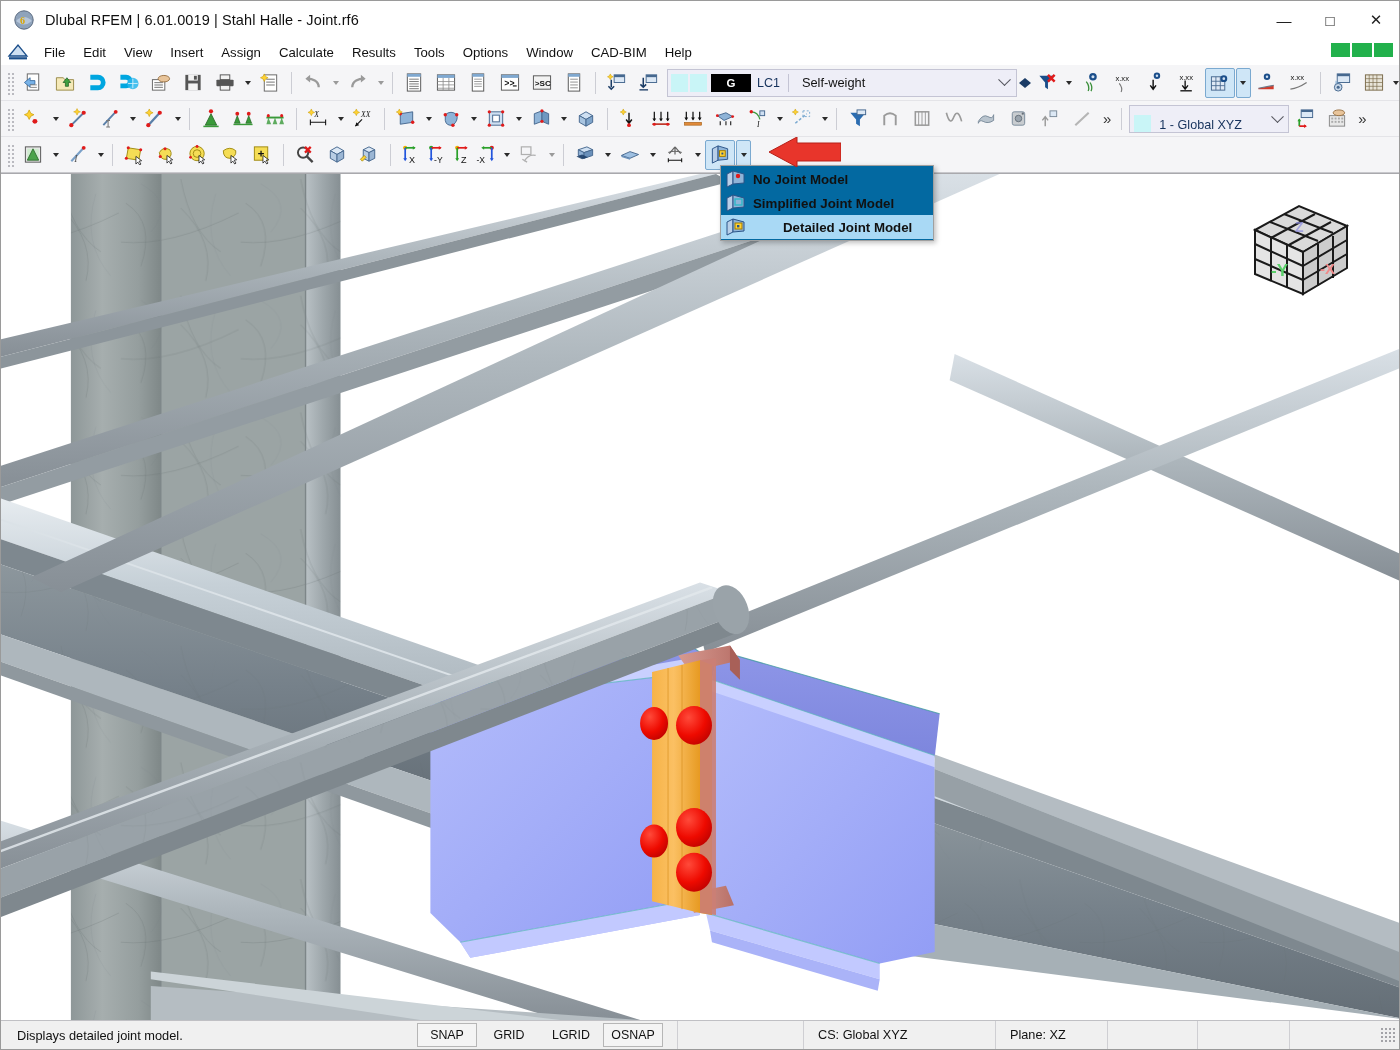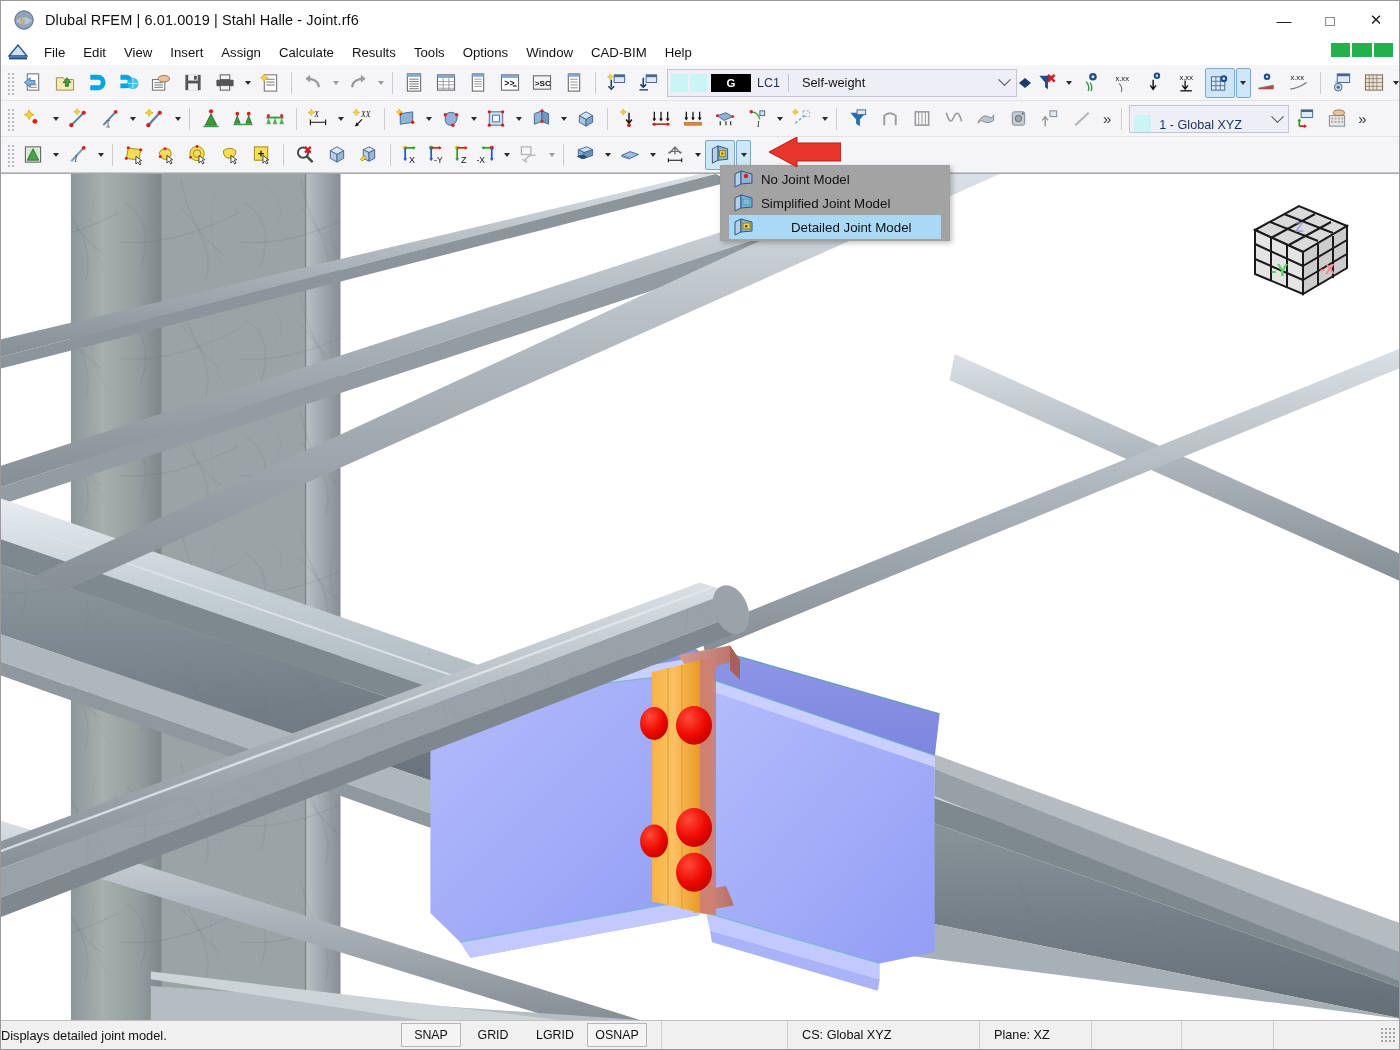--- a/index.html
+++ b/index.html
@@ -74,34 +74,34 @@
   .cswrap .txt{font-size:12.6px;color:#16325c;margin-left:8px;flex:1;white-space:nowrap;}
   .chevmore{font-size:15px;color:#333;padding:0 5px;cursor:default;}
 
   
   .viewport{flex:1;position:relative;background:#ffffff;overflow:hidden;
             border-top:1px solid #a9a9ad;}
   .scene{position:absolute;inset:0;}
   .scene svg{position:absolute;inset:0;width:100%;height:100%;}
 
   
-  .ddmenu{position:absolute;left:719px;top:164px;width:212px;background:#a3a3a3;
-          border:1px solid #a0a0a0;box-shadow:2px 2px 5px rgba(0,0,0,.25);z-index:60;padding:1px 8px;}
+  .ddmenu{position:absolute;left:719px;top:164px;width:212px;background:#0369a1;
+          border:1px solid #a0a0a0;box-shadow:2px 2px 5px rgba(0,0,0,.25);z-index:60;padding:1px 0;font-weight:bold;}
   .ddrow{height:24px;display:flex;align-items:center;padding-left:4px;cursor:default;}
   .ddrow .dico{width:22px;height:20px;flex:0 0 auto;position:relative;margin-right:6px;}
   .ddrow .dlbl{font-size:13.3px;color:#111;}
   .ddrow.sel{background:#a9d9f5;gap:30px;}
 
   
   .redarrow{position:absolute;left:762px;top:136px;width:78px;height:30px;z-index:70;}
 
   
   .statusbar{height:28px;min-height:28px;background:#f0f0f0;display:flex;align-items:center;
              border-top:1px solid #c0c0c4;}
-  .sb-msg{font-size:12.8px;color:#111;padding-left:0;flex:0 0 400px;}
+  .sb-msg{font-size:12.8px;color:#111;padding-left:16px;flex:0 0 400px;}
   .sb-toggles{display:flex;align-items:center;gap:2px;}
   .sb-tg{height:22px;min-width:44px;padding:0 7px;display:flex;align-items:center;justify-content:center;
          font-size:12.4px;color:#111;border:1px solid transparent;cursor:default;}
   .sb-tg.on{background:#f4f4f4;border:1px solid #b6b6b6;}
   .sb-cell{height:28px;display:flex;align-items:center;padding-left:14px;font-size:12.7px;color:#111;
            border-left:1px solid #cfcfd3;box-sizing:border-box;}
   .sb-grip{width:16px;height:16px;margin-left:auto;margin-right:3px;
            background-image:radial-gradient(#9a9aa0 42%,transparent 43%);
            background-size:4px 4px;opacity:.9;}
 

